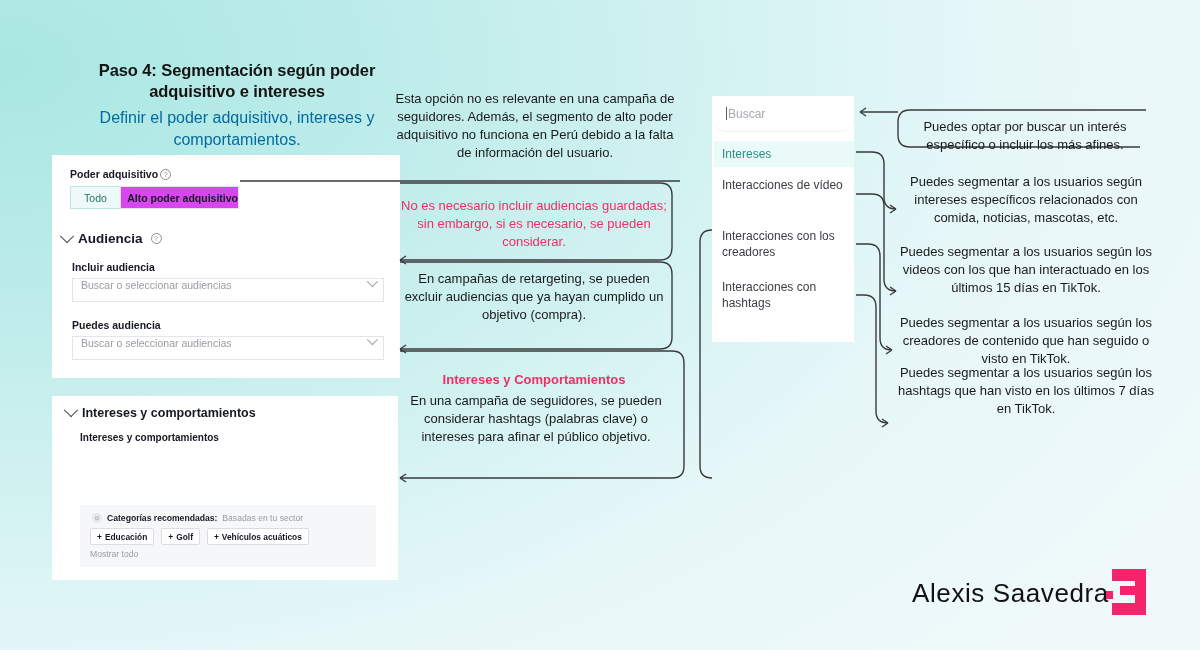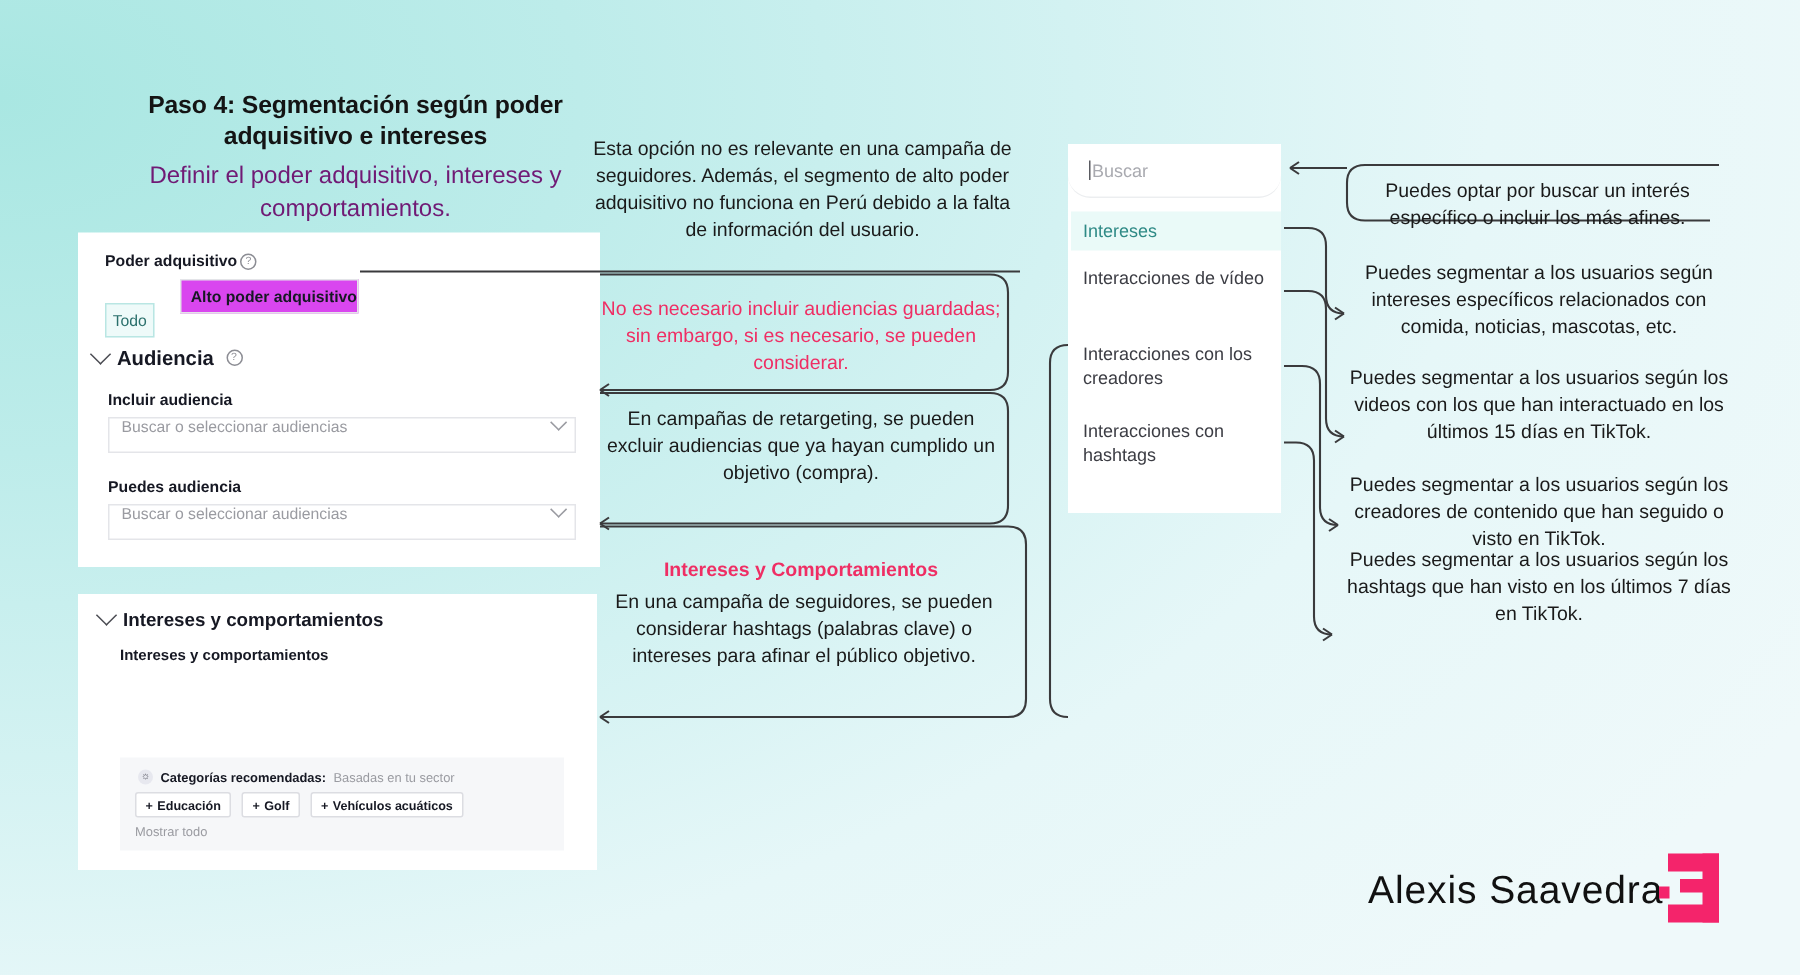--- a/index.html
+++ b/index.html
@@ -12,38 +12,38 @@
   .stage{position:absolute;inset:0;}
 
   
   #step-title{
     position:absolute;left:62px;top:60px;width:350px;
     text-align:center;font-weight:bold;font-size:16.5px;line-height:21px;
     color:#141414;letter-spacing:-0.1px;
   }
   #step-sub{
     position:absolute;left:52px;top:107px;width:370px;
-    text-align:center;font-size:16px;line-height:21.5px;color:#701a75;
+    text-align:center;font-size:16px;line-height:21.5px;color:#0369a1;
   }
 
   
   .card{position:absolute;background:#ffffff;}
   #card-audience{left:52px;top:155px;width:348px;height:223px;}
   #card-interests{left:52px;top:396px;width:346px;height:184px;}
 
   .lbl{font-size:10.5px;font-weight:bold;color:#161823;}
 
   #pa-label{position:absolute;left:70px;top:168px;font-size:10.5px;font-weight:bold;color:#161823;}
   .qmark{display:inline-block;width:9px;height:9px;border:1px solid #8c8d94;border-radius:50%;
     font-size:7px;line-height:9px;text-align:center;color:#8c8d94;font-weight:normal;
     vertical-align:1px;margin-left:2px;}
 
   .seg{position:absolute;top:186px;height:23px;border:1px solid #e3e4e8;
     display:flex;align-items:center;justify-content:center;font-size:10.5px;box-sizing:border-box;}
-  #seg-todo{left:70px;width:33px;background:#eefaf9;border-color:#b9e6e3;color:#2a6f6b;margin-top:16px;}
+  #seg-todo{left:70px;width:51px;background:#eefaf9;border-color:#b9e6e3;color:#2a6f6b;}
   #seg-alto{left:120px;width:119px;background:#d946ef;color:#161823;font-weight:bold;justify-content:flex-end;}
 
   #aud-header{position:absolute;left:62px;top:231px;display:flex;align-items:center;gap:6px;
     font-size:13.5px;font-weight:bold;color:#161823;}
   .chev{width:9px;height:9px;border-right:1.6px solid #4a4b52;border-bottom:1.6px solid #4a4b52;
     transform:rotate(45deg) translate(-2px,-2px);display:inline-block;}
 
   #inc-label{position:absolute;left:72px;top:261px;}
   #exc-label{position:absolute;left:72px;top:319px;}
   .select{position:absolute;left:72px;height:24px;width:312px;border:1px solid #e4e5e9;

